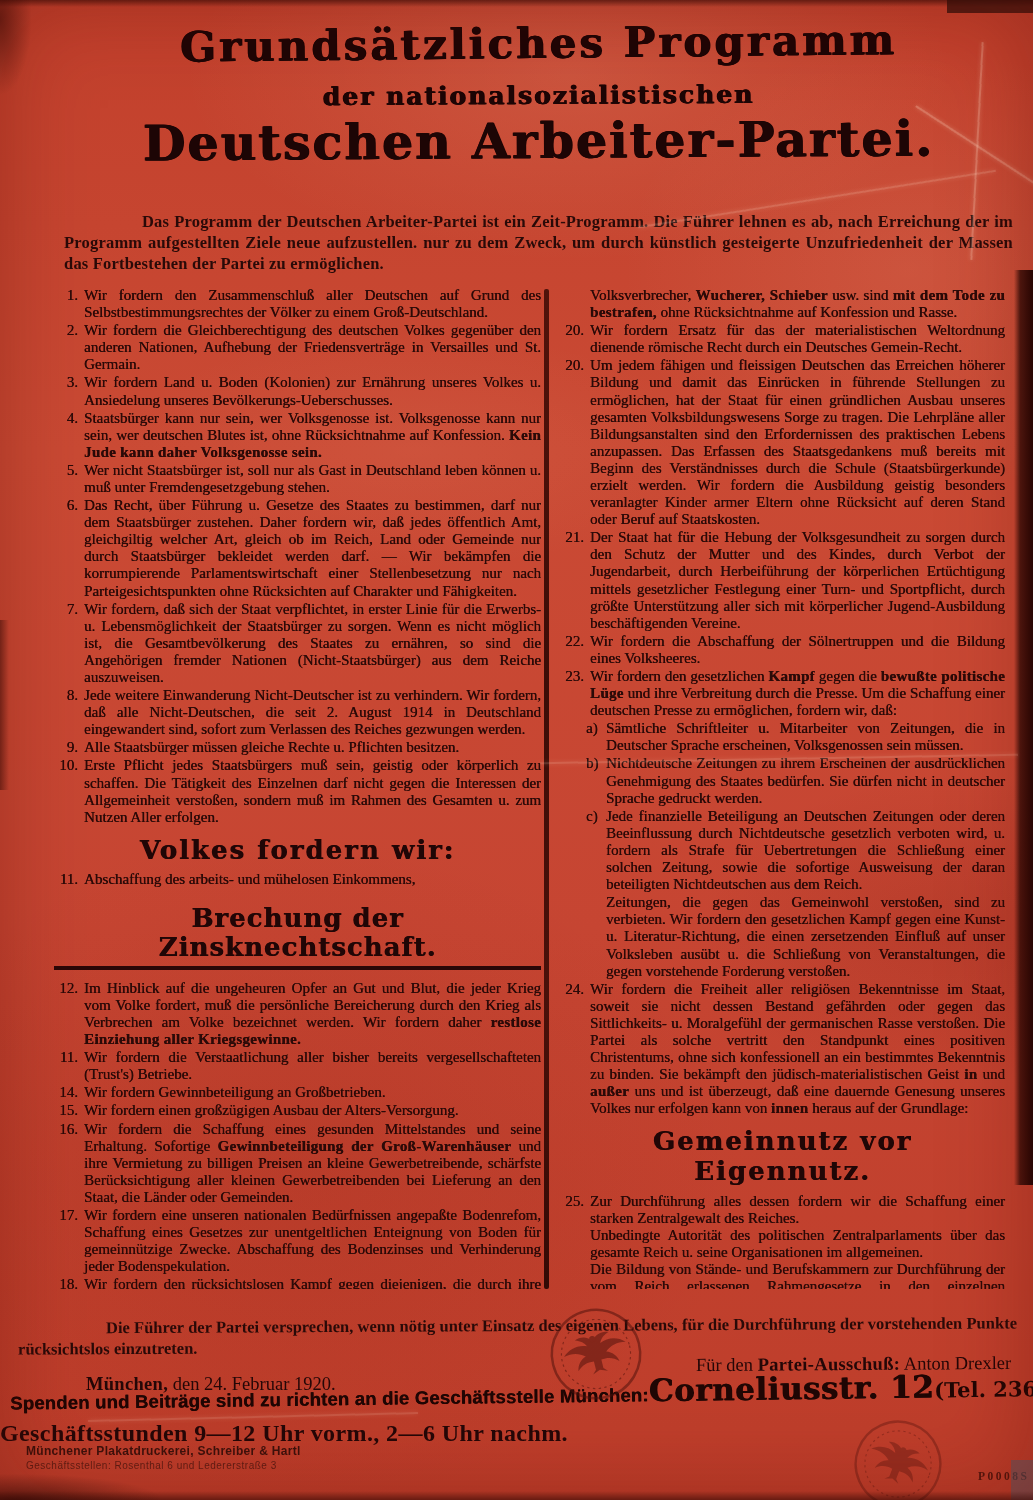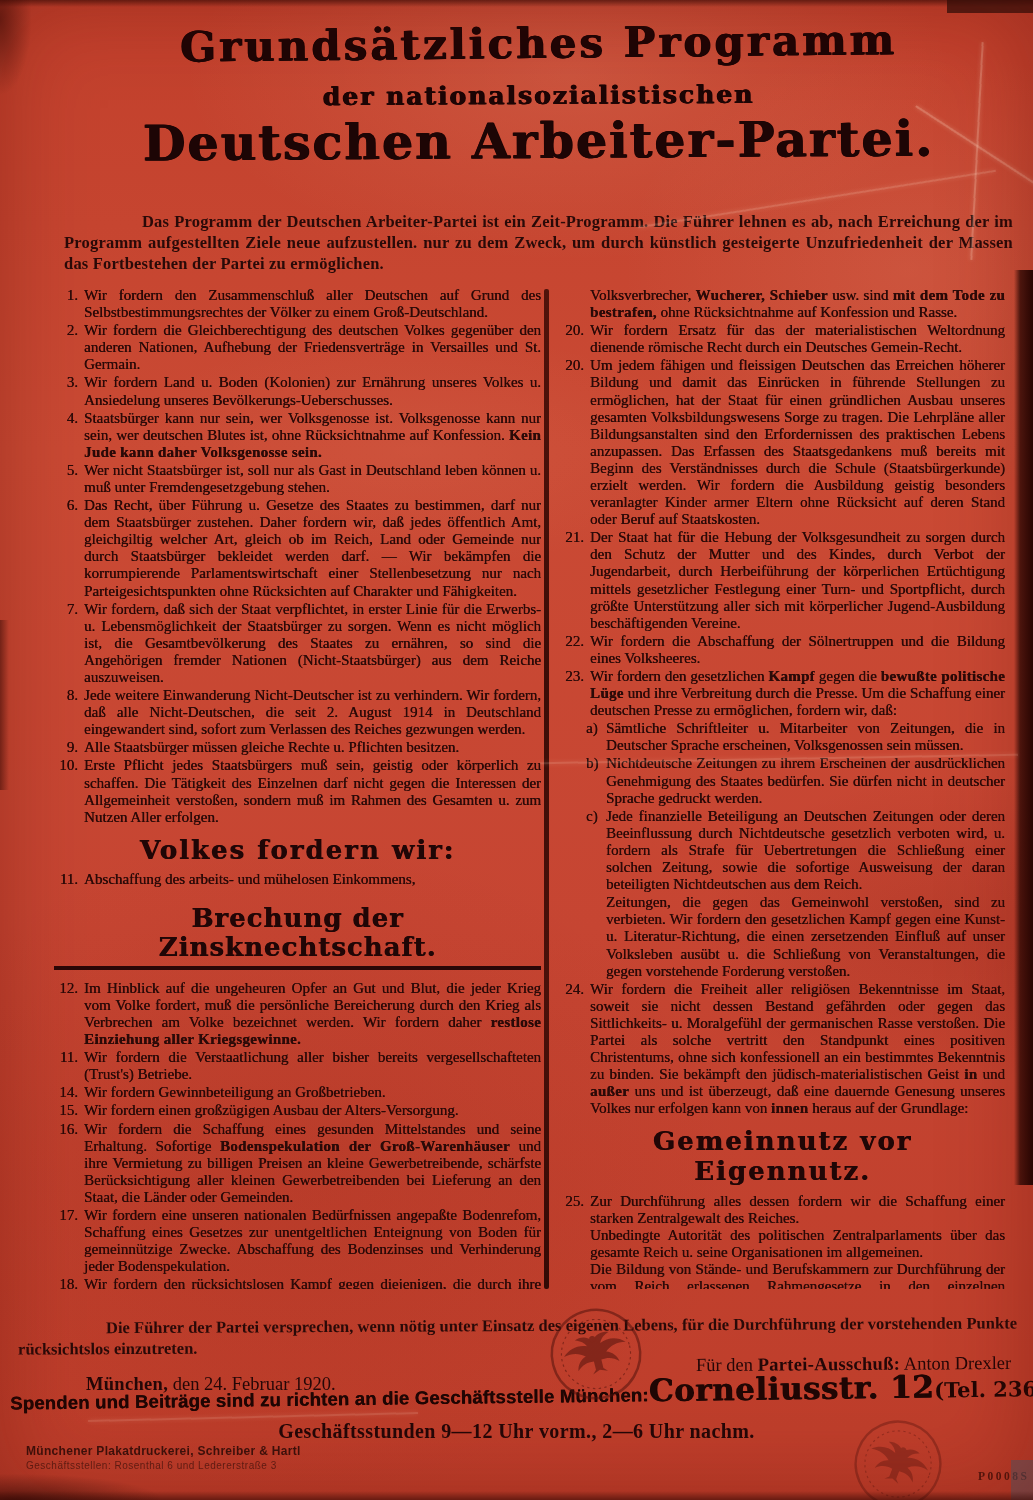--- a/index.html
+++ b/index.html
@@ -59,22 +59,22 @@
   .committee{position:absolute;right:22px;top:1354px;font-size:18.5px;color:#240707;
       transform:rotate(-.4deg);}
   .donation{position:absolute;top:1374px;left:0;width:1033px;box-sizing:border-box;
       padding:0 8px 0 10px;display:flex;align-items:baseline;justify-content:space-between;
       white-space:nowrap;color:#1f0604;transform:rotate(-.75deg);}
   .donation .lead{font-family:"Liberation Sans",sans-serif;font-weight:bold;font-size:18.5px;
       letter-spacing:.2px;text-shadow:.4px 0 0 currentColor;}
   .donation .addr{font-family:"DejaVu Serif",serif;font-weight:bold;font-size:31px;
       letter-spacing:.5px;text-shadow:.9px 0 0 currentColor;}
   .donation .tel{font-family:"DejaVu Serif",serif;font-weight:bold;font-size:21px;}
-  .hours{position:absolute;top:1420px;left:0;width:100%;text-align:center;font-weight:bold;
-      font-size:20px;color:#240707;letter-spacing:.4px;}
+  .hours{position:absolute;top:1420px;left:0;width:100%;text-align:left;font-weight:bold;
+      font-size:24px;color:#240707;letter-spacing:.4px;}
   .printer{position:absolute;left:26px;top:1444px;font-family:"Liberation Sans",sans-serif;}
   .printer .l1{font-weight:bold;font-size:12px;color:rgba(45,12,8,.9);letter-spacing:.3px;}
   .printer .l2{font-size:10px;color:rgba(45,12,8,.66);letter-spacing:.5px;margin-top:2px;}
   .corner-mark{position:absolute;left:978px;top:1470px;font-weight:bold;font-size:11.5px;
       letter-spacing:2.5px;color:rgba(55,12,6,.8);}
   
   .stamp{position:absolute;color:#4a0f0a;}
   .stamp.center{left:548px;top:1306px;width:96px;height:96px;opacity:.5;transform:rotate(-14deg);}
   .stamp.br{left:852px;top:1418px;width:92px;height:92px;opacity:.34;transform:rotate(21deg);}
   .stamp svg{width:100%;height:100%;}
@@ -174,21 +174,21 @@
         <div class="item">
           <span class="num">14.</span>
           <span class="txt"><span>Wir fordern Gewinnbeteiligung an Großbetrieben.</span></span>
         </div>
         <div class="item">
           <span class="num">15.</span>
           <span class="txt"><span>Wir fordern einen großzügigen Ausbau der Alters-Versorgung.</span></span>
         </div>
         <div class="item">
           <span class="num">16.</span>
-          <span class="txt"><span>Wir fordern die Schaffung eines gesunden Mittelstandes und seine Erhaltung. Sofortige </span><span class="bold">Bodenspekulation der Groß-Warenhäuser</span><span> und ihre Vermietung zu billigen Preisen an kleine Gewerbetreibende, schärfste Berücksichtigung aller kleinen Gewerbetreibenden bei Lieferung an den Staat, die Länder oder Gemeinden.</span></span>
+          <span class="txt"><span>Wir fordern die Schaffung eines gesunden Mittelstandes und seine Erhaltung. Sofortige </span><span class="bold">Gewinnbeteiligung der Groß-Warenhäuser</span><span> und ihre Vermietung zu billigen Preisen an kleine Gewerbetreibende, schärfste Berücksichtigung aller kleinen Gewerbetreibenden bei Lieferung an den Staat, die Länder oder Gemeinden.</span></span>
         </div>
         <div class="item">
           <span class="num">17.</span>
           <span class="txt"><span>Wir fordern eine unseren nationalen Bedürfnissen angepaßte Bodenrefom, Schaffung eines Gesetzes zur unentgeltlichen Enteignung von Boden für gemeinnützige Zwecke.  Abschaffung des Bodenzinses und Verhinderung jeder Bodenspekulation.</span></span>
         </div>
         <div class="item">
           <span class="num">18.</span>
           <span class="txt"><span>Wir fordern den rücksichtslosen Kampf gegen diejenigen, die durch ihre Tätigkeit das Gemein-Interesse schädigen.  Gemeine</span></span>
         </div>
       </div>

